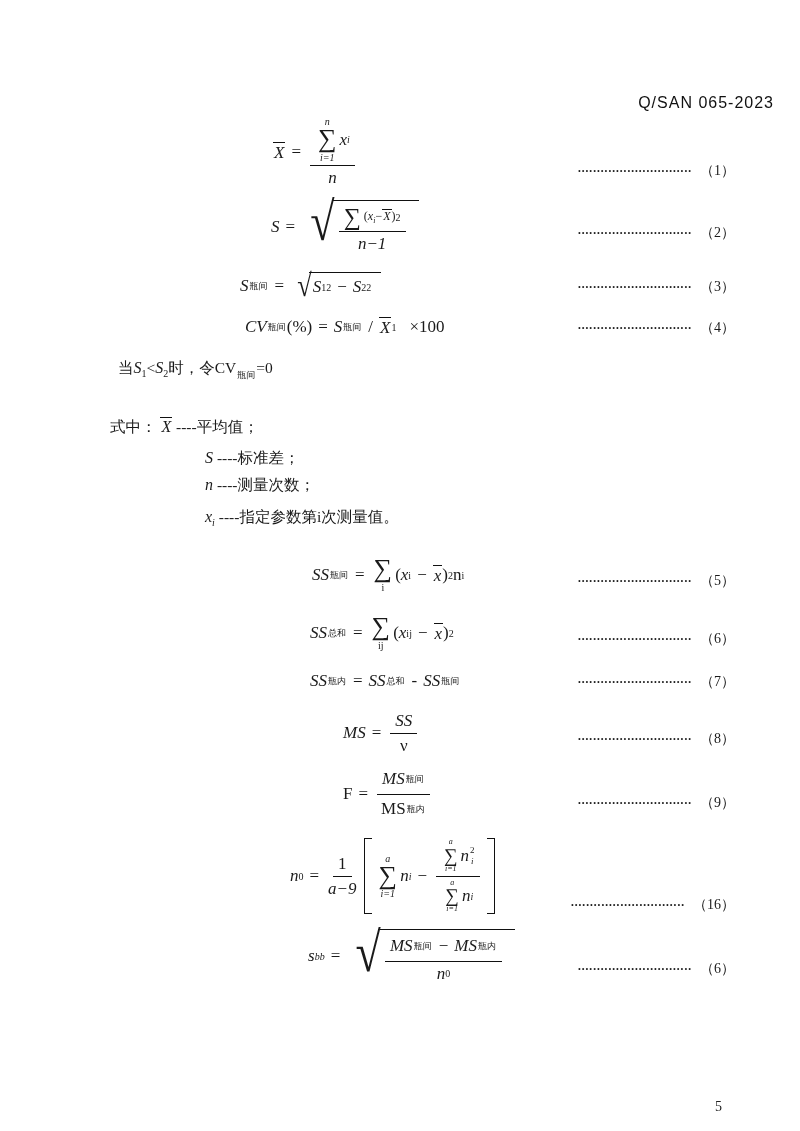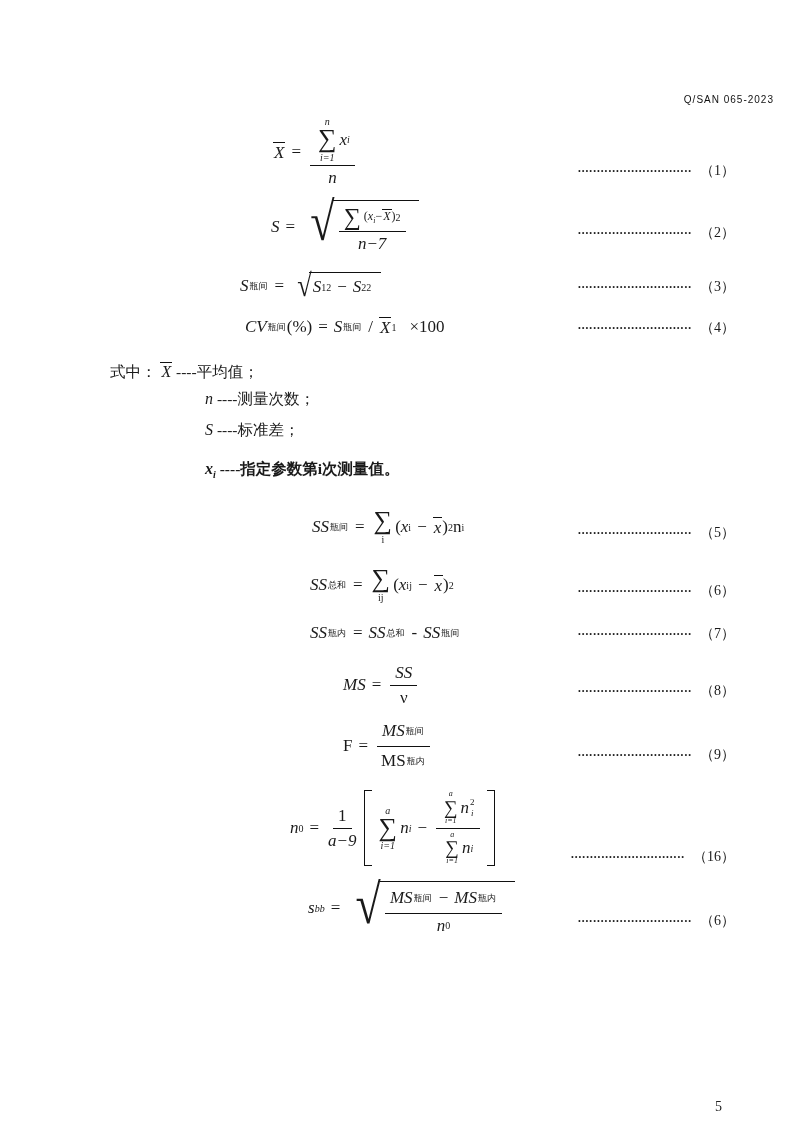--- a/index.html
+++ b/index.html
@@ -7,21 +7,21 @@
   body {
     background:#ffffff;
     position:relative;
     font-family:"Liberation Serif","DejaVu Serif",serif;
     color:#1a1a1a;
     overflow:hidden;
   }
   .doc-header {
     position:absolute; top:94px; right:26px;
     font-family:"Liberation Sans","DejaVu Sans",sans-serif;
-    font-size:10px; letter-spacing:1px; color:#111; font-weight:500;
+    font-size:16px; letter-spacing:1px; color:#111; font-weight:500;
   }
   .content { position:absolute; left:90px; right:65px; top:116px; }
   .frow { position:relative; display:flex; align-items:center; }
   .fml { display:inline-flex; align-items:center; font-size:17px; white-space:nowrap; }
   .it { font-style:italic; }
   .rm { font-style:normal; }
   .op { margin:0 6px; font-style:normal; }
   .sub { font-size:10px; vertical-align:-4px; }
   .sup { font-size:10px; vertical-align:7px; }
   .csub { font-size:9px; vertical-align:-5px; margin:6px 1px; font-style:normal; }
@@ -88,21 +88,21 @@
       <span class="op">=</span>
       <span class="sqrt">
         <span class="rsign" style="font-size:54px;">√</span>
         <span class="rbody">
           <span class="frac">
             <span class="num">
               <span class="sig2">∑</span>
               <span class="gsm"><span>(</span><span class="it">x</span><span class="sub it">i</span><span>−</span><span class="bar it">X</span><span>)</span></span>
               <span class="sup">2</span>
             </span>
-            <span class="den it">n−7</span>
+            <span class="den it">n−1</span>
           </span>
         </span>
       </span>
     </div>
     <div class="leader" style="bottom:14px;">
       <span class="dots">••••••••••••••••••••••••••••••</span>
       <span class="flabel">（2）</span>
     </div>
   </div>
 
@@ -142,35 +142,38 @@
       <span class="bar it">X</span>
         <span class="sub">1</span>
       <span style="margin-left:13px;">×100</span>
     </div>
     <div class="leader" style="bottom:5px;">
       <span class="dots">••••••••••••••••••••••••••••••</span>
       <span class="flabel">（4）</span>
     </div>
   </div>
 
-
-  <div class="tline" style="padding-left:20px; margin-top:16px;">
+  <div class="tline" style="padding-left:28px; margin-top:12px;">
+    <span>当</span><span class="it mathtxt">S</span><span class="sub">1</span><span>&lt;</span><span class="it mathtxt">S</span><span class="sub">2</span><span>时，令CV</span><span class="csub">瓶间</span><span>=0</span>
+  </div>
+
+  <div class="tline" style="padding-left:20px; margin-top:24px;">
     <span>式中：</span>
     <span class="bar it mathtxt">X</span>
     <span>----平均值；</span>
   </div>
+  <div class="tline" style="padding-left:115px; margin-top:4px;">
+    <span class="it mathtxt">S</span>
+    <span>----标准差；</span>
+  </div>
   <div class="tline" style="padding-left:115px;">
     <span class="it mathtxt">n</span>
     <span>----测量次数；</span>
   </div>
-  <div class="tline" style="padding-left:115px; margin-top:4px;">
-    <span class="it mathtxt">S</span>
-    <span>----标准差；</span>
-  </div>
-  <div class="tline" style="padding-left:115px; margin-top:12px;font-weight:bold;">
+  <div class="tline" style="padding-left:115px; margin-top:5px;">
     <span class="it mathtxt">x</span><span class="sub it">i</span>
     <span>----指定参数第i次测量值。</span>
   </div>
 
 
 
   <div class="frow" style="height:46px; margin-top:16px;">
     <div class="fml" style="margin-left:222px;">
       <span class="it">SS</span>
         <span class="csub">瓶间</span>

